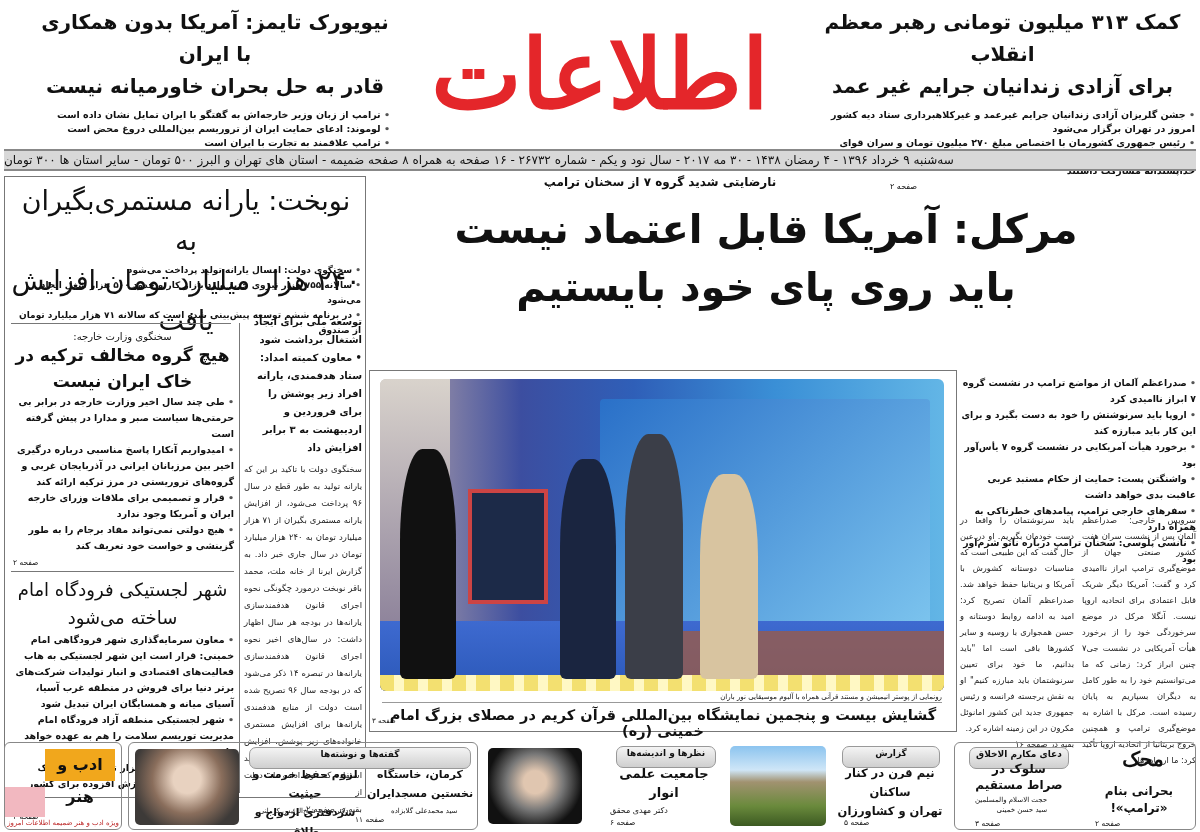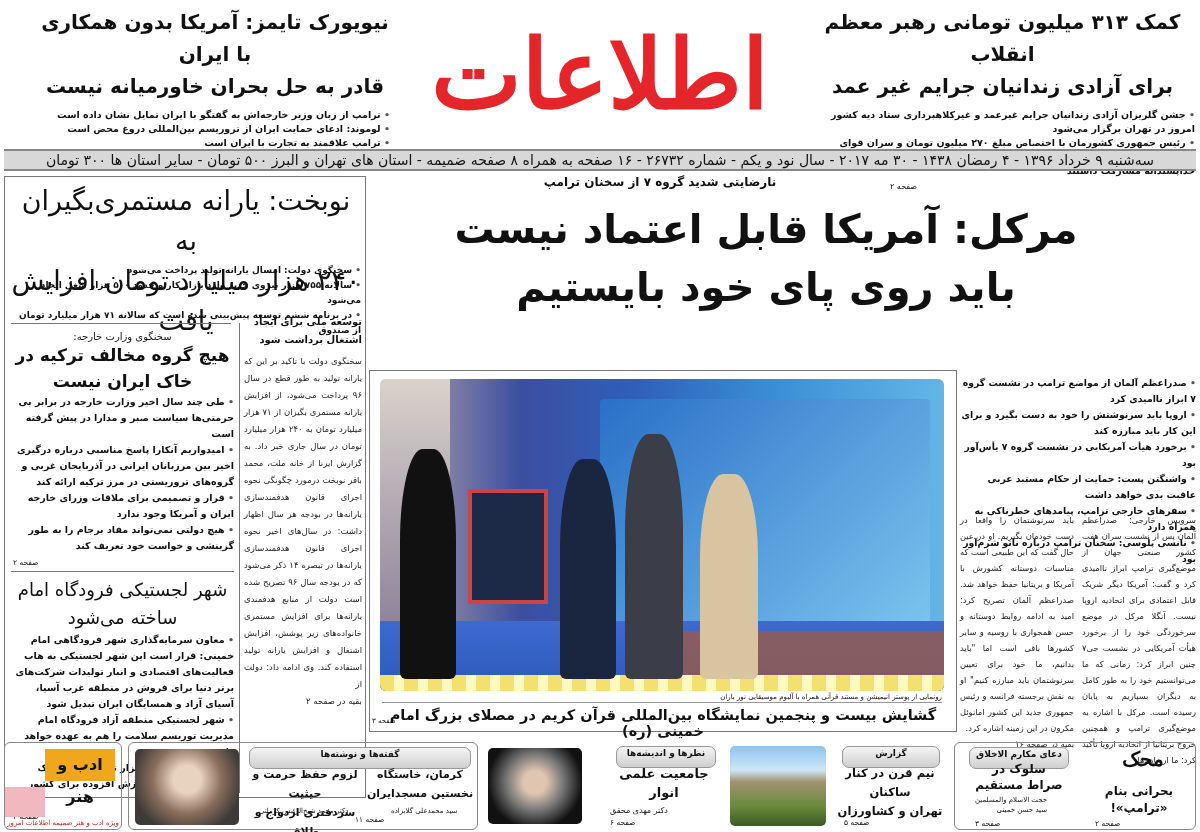--- a/index.html
+++ b/index.html
@@ -12,21 +12,21 @@
 #mast-right{left:810px;top:6px;width:385px;height:135px}
 .mast-head{font-weight:bold;font-size:20px;line-height:32px;text-align:center;direction:rtl}
 .mast-bullets{margin-top:6px;font-size:9.5px;line-height:14px;font-weight:bold;direction:rtl;text-align:right}
 .mast-bullets li{list-style:none}
 .mast-bullets li::before{content:"• ";color:#555}
 .page-ref{font-size:8px;direction:rtl;margin-top:4px}
 #logo{left:400px;top:0;width:400px;height:148px;display:flex;align-items:center;justify-content:center}
 #logo span{font-family:"DejaVu Serif",serif;font-weight:bold;font-size:96px;color:#e4262a;direction:rtl;letter-spacing:2px}
 
 
-#datebar{left:4px;top:149px;width:1192px;height:22px;background:#d8d8d8;border-top:2px solid #888;border-bottom:2px solid #888;display:flex;align-items:center;justify-content:center;font-size:14px;direction:rtl}
+#datebar{left:4px;top:149px;width:1192px;height:22px;background:#d8d8d8;border-top:2px solid #888;border-bottom:2px solid #888;display:flex;align-items:center;justify-content:flex-end;font-size:12px;direction:rtl}
 
 
 #leftbox{left:4px;top:176px;width:362px;height:622px;border:1.5px solid #777}
 #left-head{position:absolute;left:6px;top:4px;width:350px;text-align:center;font-size:27px;line-height:40px;direction:rtl}
 #left-bullets{position:absolute;left:6px;top:86px;width:350px;font-size:9px;line-height:15px;font-weight:bold;direction:rtl}
 #left-bullets div::before{content:"• ";color:#555}
 .vline{position:absolute;background:#777}
 #sub-col-a{position:absolute;left:0;top:150px;width:235px;height:470px}
 #sub-col-b{position:absolute;left:236px;top:136px;width:124px;height:484px;direction:rtl;text-align:right;padding:0 3px}
 .kicker{font-size:10px;text-align:center;direction:rtl;margin-top:4px}
@@ -117,29 +117,30 @@
       <div>قرار و تصمیمی برای ملاقات وزرای خارجه ایران و آمریکا وجود ندارد</div>
       <div>هیچ دولتی نمی‌تواند مفاد برجام را به طور گزینشی و خواست خود تعریف کند</div>
     </div>
     <div class="page-ref" style="padding-left:8px;font-size:7.5px;text-align:left">صفحه ۲</div>
     <div class="sep"></div>
     <div class="h2" style="font-weight:normal;font-size:18px;line-height:28px">
       <div>شهر لجستیکی فرودگاه امام</div>
       <div>ساخته می‌شود</div>
     </div>
     <div class="blist">
-      <div>معاون سرمایه‌گذاری شهر فرودگاهی امام خمینی: قرار است این شهر لجستیکی به هاب فعالیت‌های اقتصادی و انبار تولیدات شرکت‌های برتر دنیا برای فروش در منطقه غرب آسیا، آسیای آزاد و همسایگان ایران تبدیل شود</div>
+      <div>معاون سرمایه‌گذاری شهر فرودگاهی امام خمینی: قرار است این شهر لجستیکی به هاب فعالیت‌های اقتصادی و انبار تولیدات شرکت‌های برتر دنیا برای فروش در منطقه غرب آسیا، آسیای میانه و همسایگان ایران تبدیل شود</div>
       <div>شهر لجستیکی منطقه آزاد فرودگاه امام مدیریت توریسم سلامت را هم به عهده خواهد داشت</div>
       <div>جابه‌جایی هر ۱۰۰ هزار تن بار، معادل یک میلیون نفر مسافر ارزش افزوده برای کشور ایجاد می‌کند</div>
     </div>
     <div class="page-ref" style="padding-left:8px;font-size:7.5px;text-align:left">صفحه ۴</div>
   </div>
 
   <div id="sub-col-b">
     <div style="font-size:10px;line-height:18px;font-weight:bold">توسعه ملی برای ایجاد اشتغال برداشت شود</div>
+    <div style="font-size:10px;line-height:18px;font-weight:bold">• <span>معاون کمیته امداد: ستاد هدفمندی، یارانه افراد زیر پوشش را برای فروردین و اردیبهشت به ۳ برابر افزایش داد</span></div>
     <div class="body-sm" style="margin-top:4px">سخنگوی دولت با تاکید بر این که یارانه تولید به طور قطع در سال ۹۶ پرداخت می‌شود، از افزایش یارانه مستمری بگیران از ۷۱ هزار میلیارد تومان به ۲۴۰ هزار میلیارد تومان در سال جاری خبر داد. به گزارش ایرنا از خانه ملت، محمد باقر نوبخت درمورد چگونگی نحوه اجرای قانون هدفمندسازی یارانه‌ها در بودجه هر سال اظهار داشت: در سال‌های اخیر نحوه اجرای قانون هدفمندسازی یارانه‌ها در تبصره ۱۴ ذکر می‌شود که در بودجه سال ۹۶ تصریح شده است دولت از منابع هدفمندی یارانه‌ها برای افزایش مستمری خانواده‌های زیر پوشش، افزایش اشتغال و افزایش یارانه تولید استفاده کند. وی ادامه داد: دولت از</div>
     <div class="body-sm">بقیه در صفحه ۲</div>
   </div>
 </div>
 
 <div id="kicker-main" class="abs">نارضایتی شدید گروه ۷ از سخنان ترامپ</div>
 <div id="main-head" class="abs">
   <div>مرکل: آمریکا قابل اعتماد نیست</div>
   <div>باید روی پای خود بایستیم</div>
 </div>

